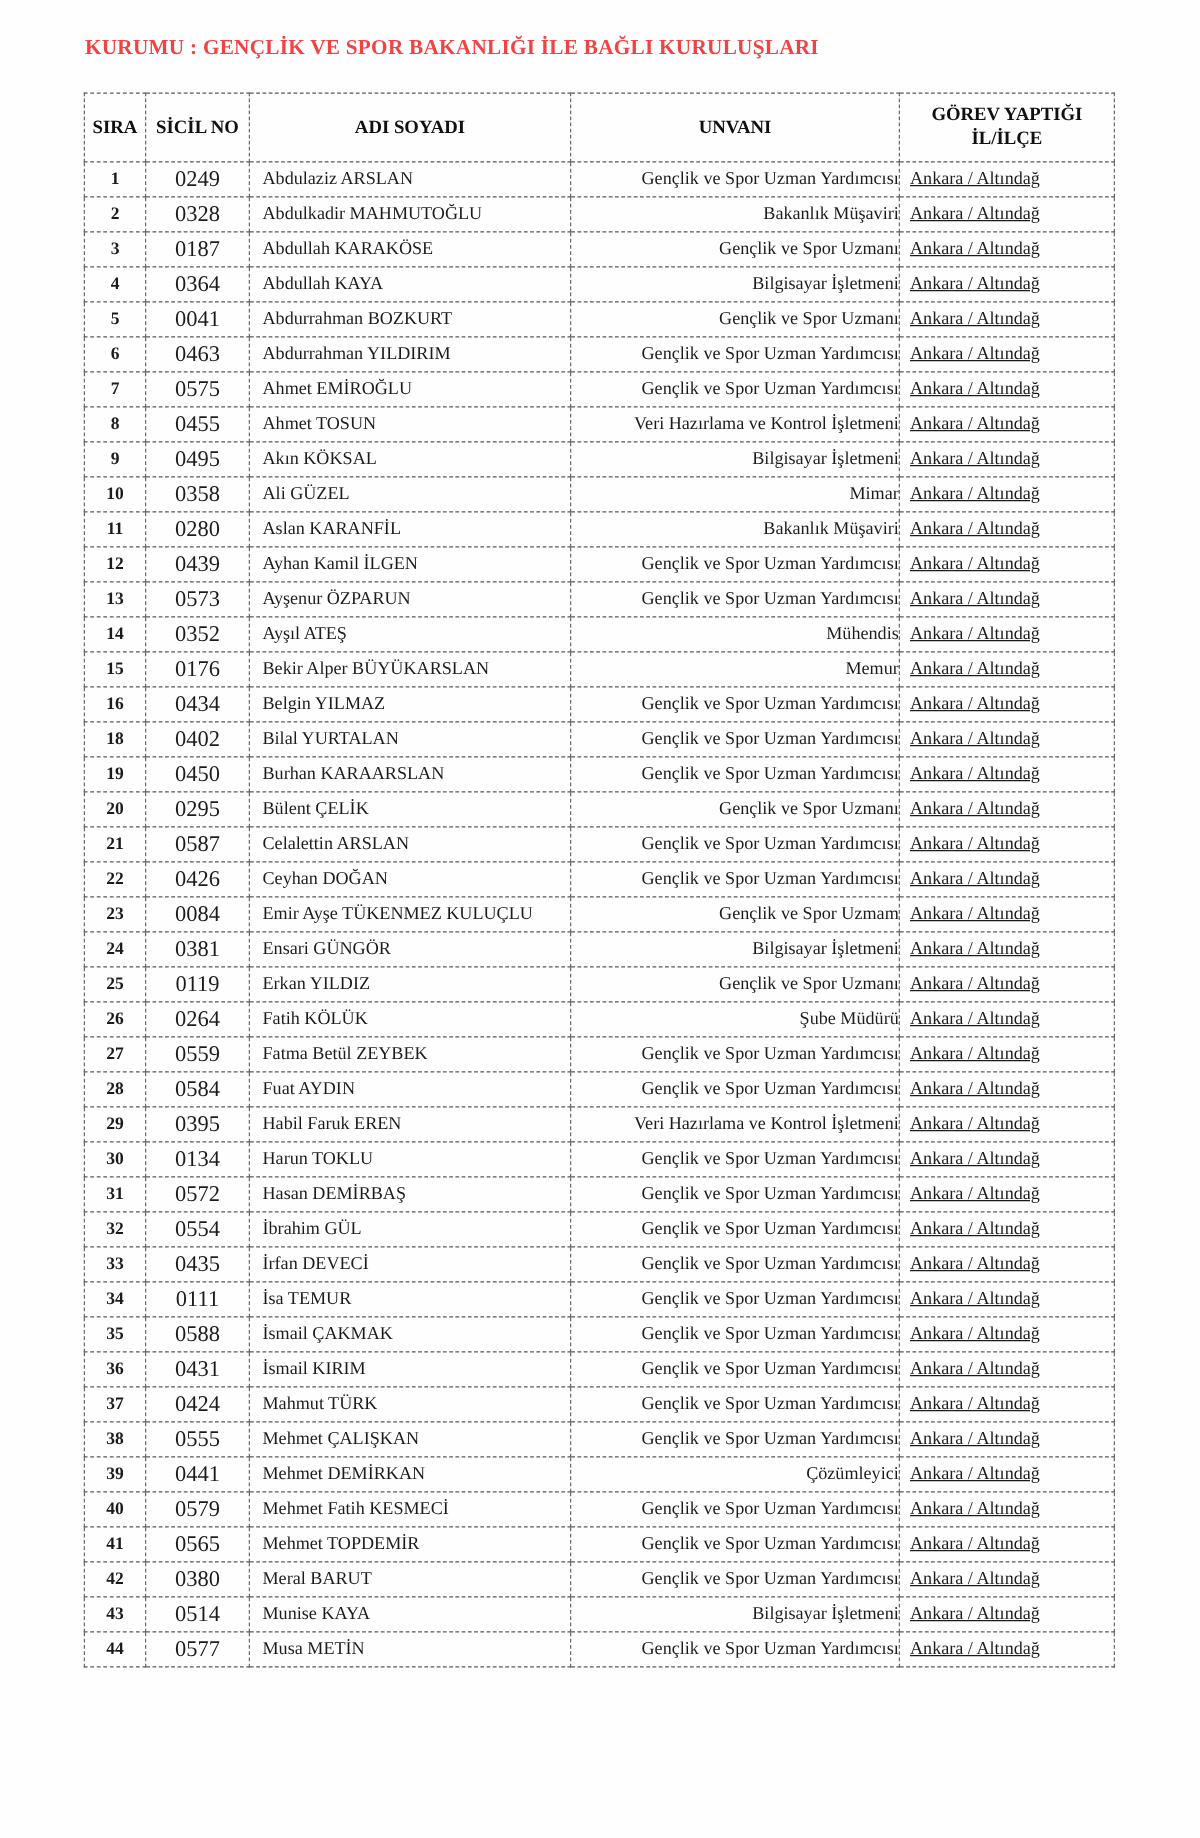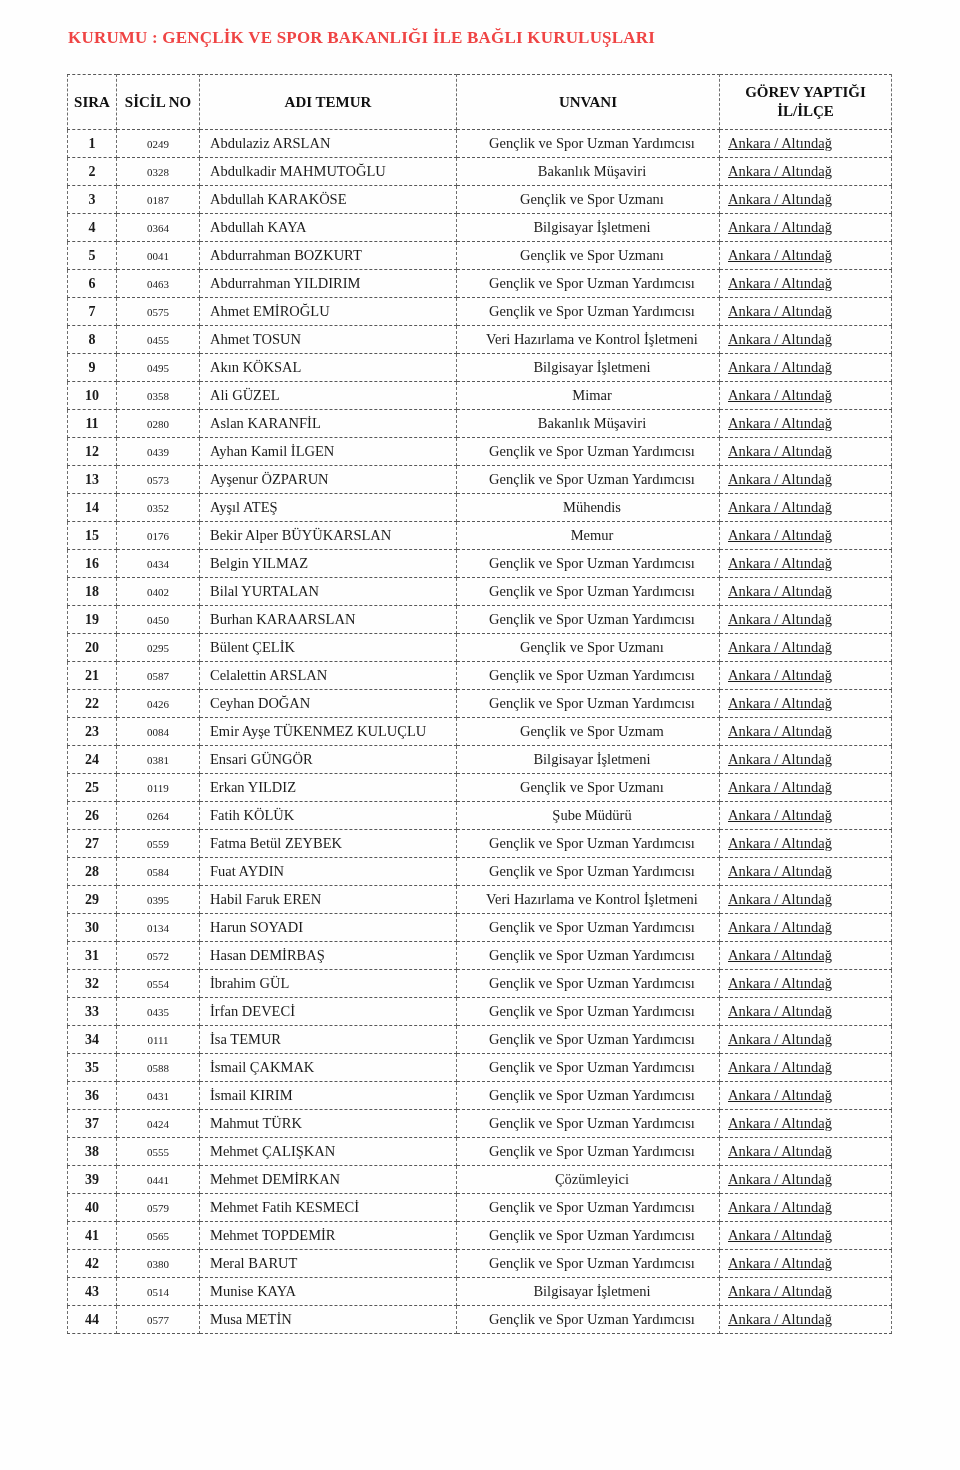--- a/index.html
+++ b/index.html
@@ -58,23 +58,23 @@
     font-size: 15px;
     font-weight: bold;
     text-align: center;
     vertical-align: middle;
     white-space: pre-line;
     line-height: 1.25;
     color: #101010;
   }
   table.roster tbody td { height: 28px; vertical-align: middle; }
   td.c0 { text-align: center; font-weight: bold; font-size: 14px; }
-  td.c1 { text-align: center; font-size: 11px; }
+  td.c1 { text-align: center; font-size: 18px; }
   td.c2 { text-align: left; padding-left: 10px; }
-  td.c3 { text-align: center; padding-left: 8px; }
+  td.c3 { text-align: right; padding-left: 8px; }
   td.c4 { text-align: left; padding-left: 8px; text-decoration: underline; }
 </style>
 </head>
 <body>
 
 <div class="page">
 
   <div class="doc-title">KURUMU : GENÇLİK VE SPOR BAKANLIĞI İLE BAĞLI KURULUŞLARI</div>
 
   <table class="roster">
@@ -82,21 +82,21 @@
       <col class="col-sira">
       <col class="col-sicil">
       <col class="col-ad">
       <col class="col-unvan">
       <col class="col-il">
     </colgroup>
     <thead>
       <tr>
         <th>SIRA</th>
         <th>SİCİL NO</th>
-        <th>ADI TEMUR</th>
+        <th>ADI SOYADI</th>
         <th>UNVANI</th>
         <th>GÖREV YAPTIĞI
 İL/İLÇE</th>
       </tr>
     </thead>
     <tbody>
         <tr>
           <td class="c0">1</td>
           <td class="c1">0249</td>
           <td class="c2">Abdulaziz ARSLAN</td>
@@ -288,21 +288,21 @@
         <tr>
           <td class="c0">29</td>
           <td class="c1">0395</td>
           <td class="c2">Habil Faruk EREN</td>
           <td class="c3">Veri Hazırlama ve Kontrol İşletmeni</td>
           <td class="c4">Ankara / Altındağ</td>
         </tr>
         <tr>
           <td class="c0">30</td>
           <td class="c1">0134</td>
-          <td class="c2">Harun SOYADI</td>
+          <td class="c2">Harun TOKLU</td>
           <td class="c3">Gençlik ve Spor Uzman Yardımcısı</td>
           <td class="c4">Ankara / Altındağ</td>
         </tr>
         <tr>
           <td class="c0">31</td>
           <td class="c1">0572</td>
           <td class="c2">Hasan DEMİRBAŞ</td>
           <td class="c3">Gençlik ve Spor Uzman Yardımcısı</td>
           <td class="c4">Ankara / Altındağ</td>
         </tr>

